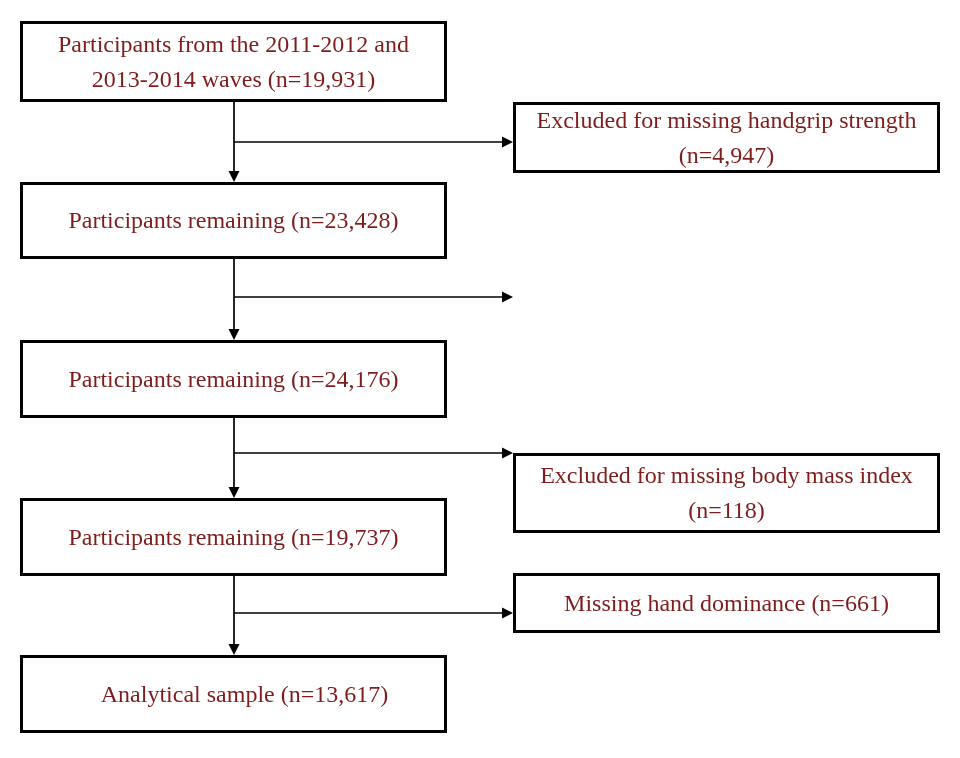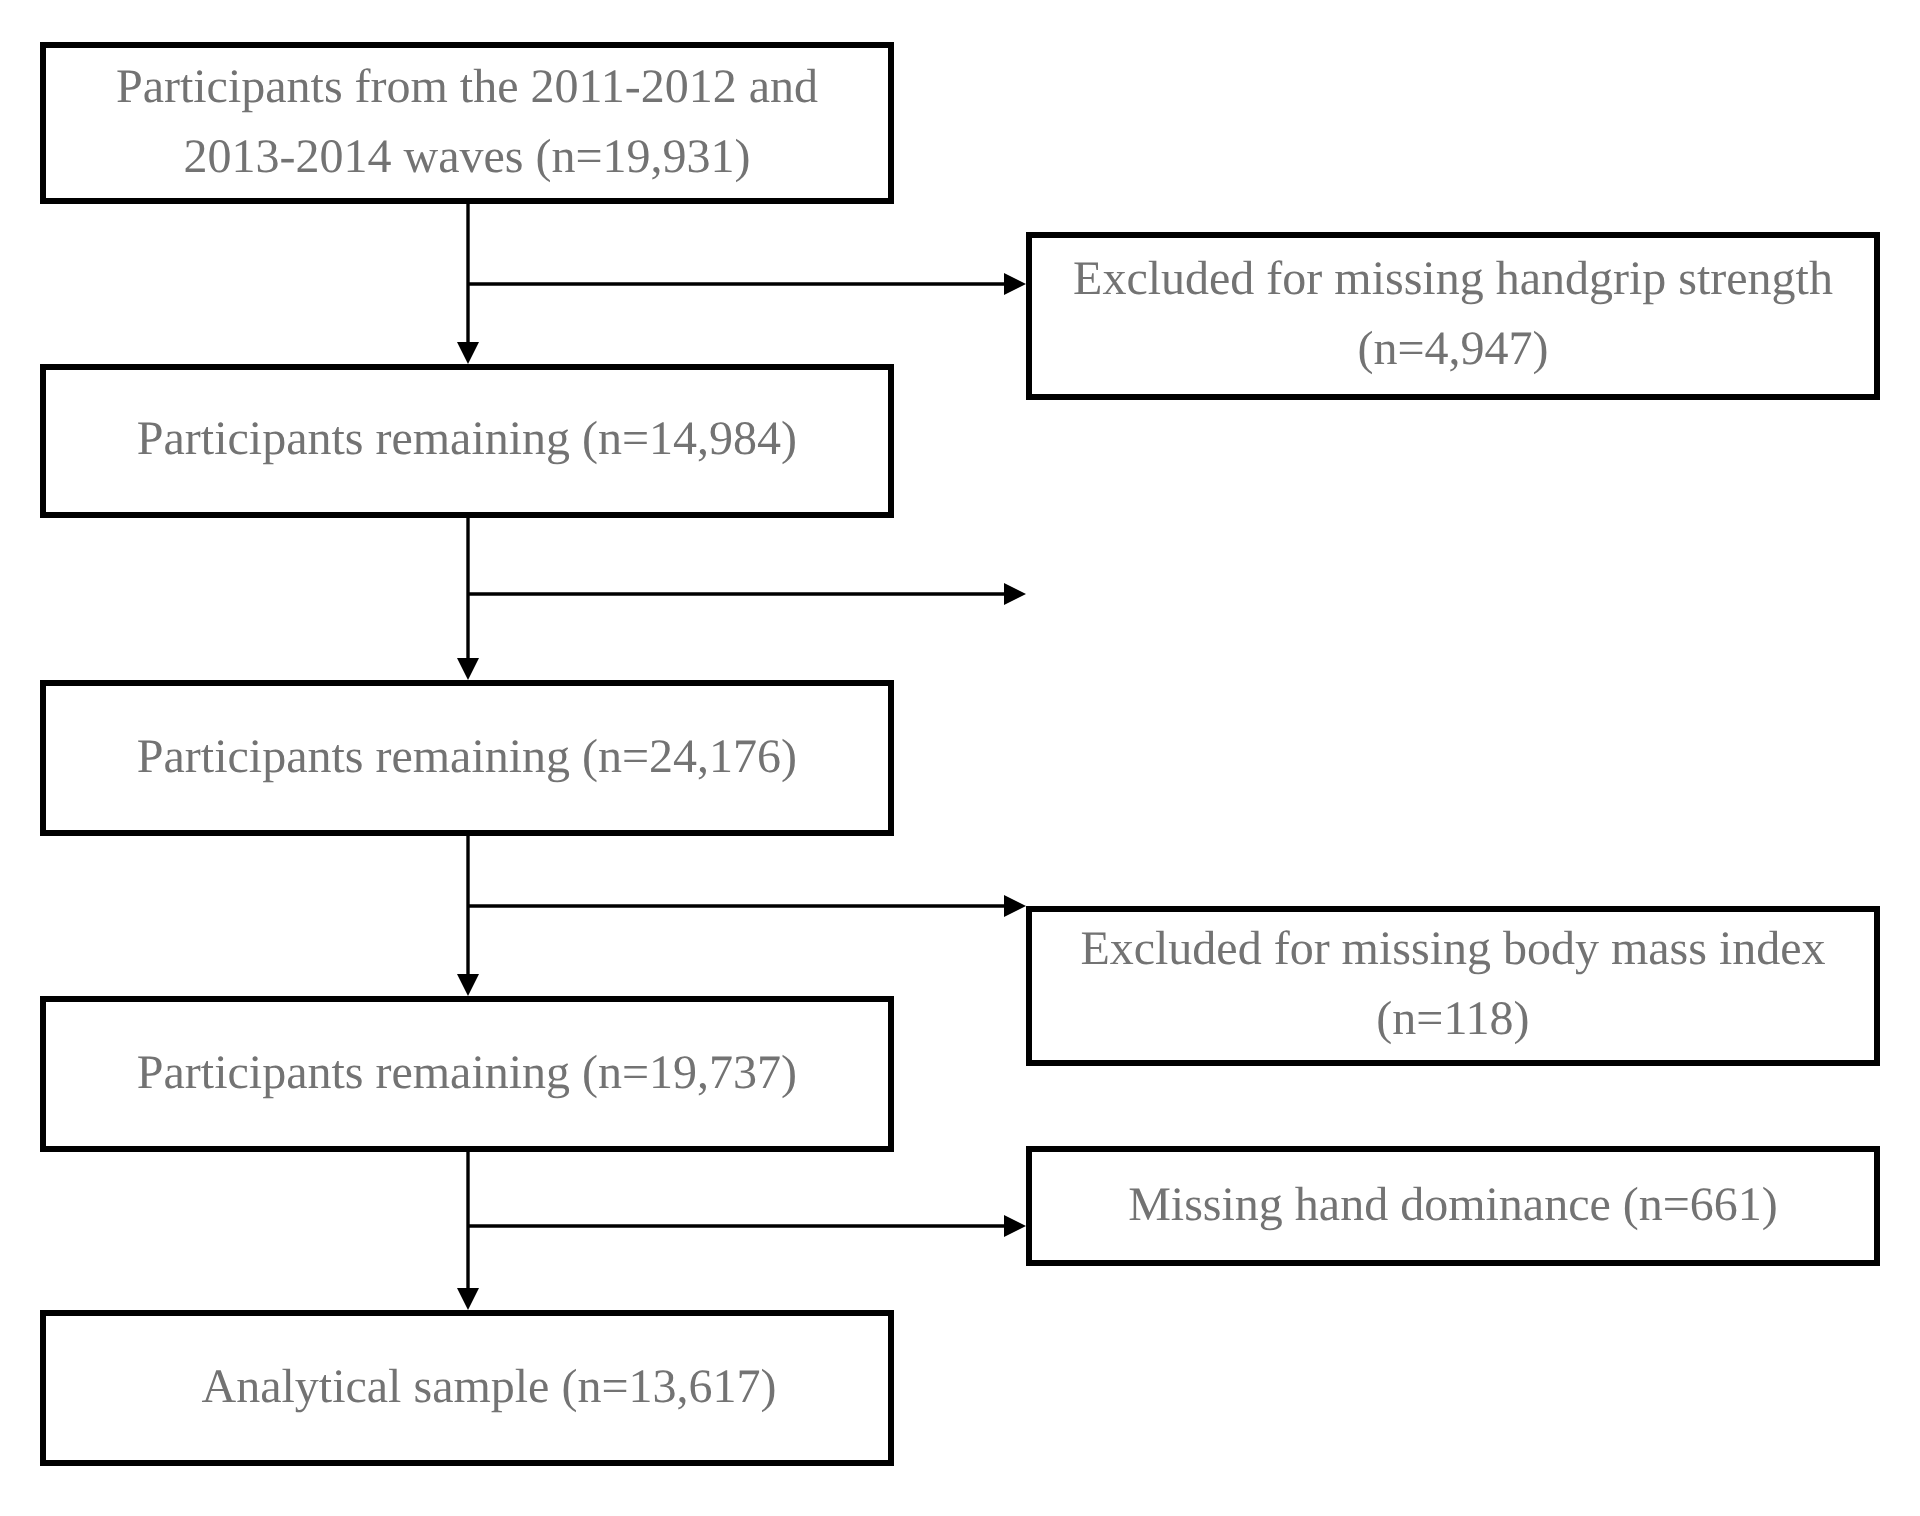--- a/index.html
+++ b/index.html
@@ -6,21 +6,21 @@
     margin: 0;
     padding: 0;
     background: #ffffff;
   }
   .canvas {
     position: relative;
     width: 960px;
     height: 758px;
     background: #ffffff;
     font-family: "Liberation Serif", "DejaVu Serif", serif;
-    color: #737373;
+    color: #7f1d1d;
     overflow: hidden;
   }
   .box {
     position: absolute;
     box-sizing: border-box;
     border: 3px solid #000000;
     background: #ffffff;
     display: flex;
     align-items: center;
     justify-content: center;
@@ -94,23 +94,23 @@
       <polygon points="228.5,644 239.5,644 234,655"></polygon>
     </g>
     <g>
       <line x1="234" y1="613" x2="503" y2="613"></line>
       <polygon points="502,607.5 502,618.5 513,613"></polygon>
     </g>
   </svg>
 
   <div class="box box-left" style="top:21px;height:81px;">Participants from the 2011-2012 and 2013-2014 waves (n=19,931)</div>
 
-  <div class="box box-right" style="top:116px;height:84px;">Excluded for missing handgrip strength (n=4,947)</div>
+  <div class="box box-right" style="top:102px;height:71px;">Excluded for missing handgrip strength (n=4,947)</div>
 
-  <div class="box box-left" style="top:182px;height:77px;">Participants remaining (n=14,984)</div>
+  <div class="box box-left" style="top:182px;height:77px;">Participants remaining (n=23,428)</div>
 
 
   <div class="box box-left" style="top:340px;height:78px;">Participants remaining (n=24,176)</div>
 
   <div class="box box-right" style="top:413px;height:80px;margin-top:40px;">Excluded for missing body mass index (n=118)</div>
 
   <div class="box box-left" style="top:498px;height:78px;">Participants remaining (n=19,737)</div>
 
   <div class="box box-right" style="top:573px;height:60px;">Missing hand dominance (n=661)</div>
 

